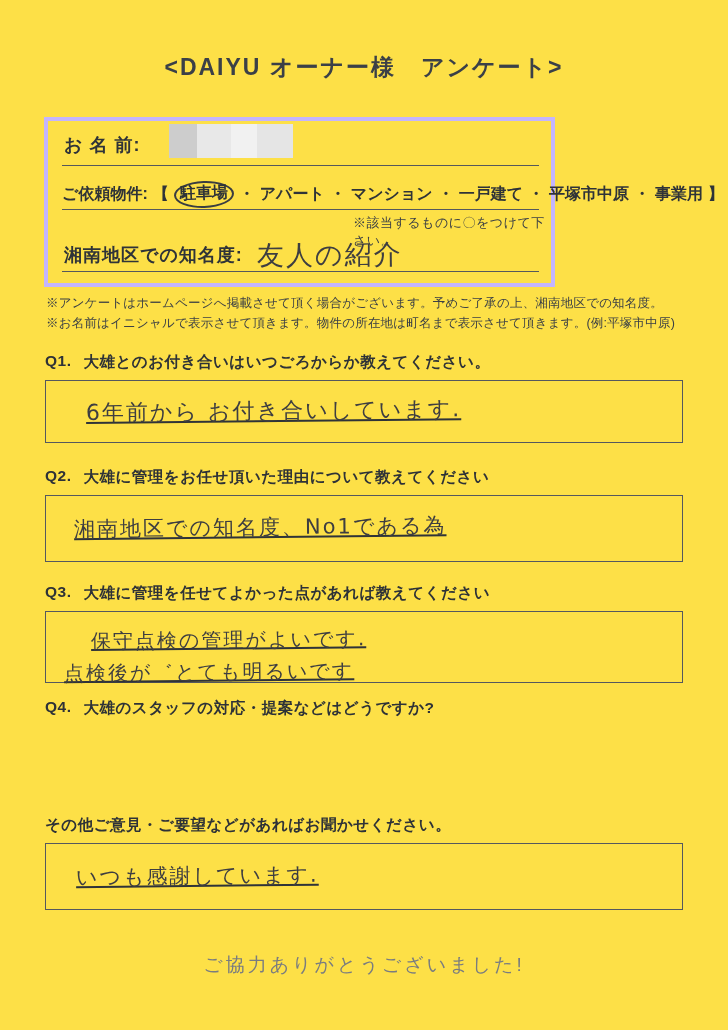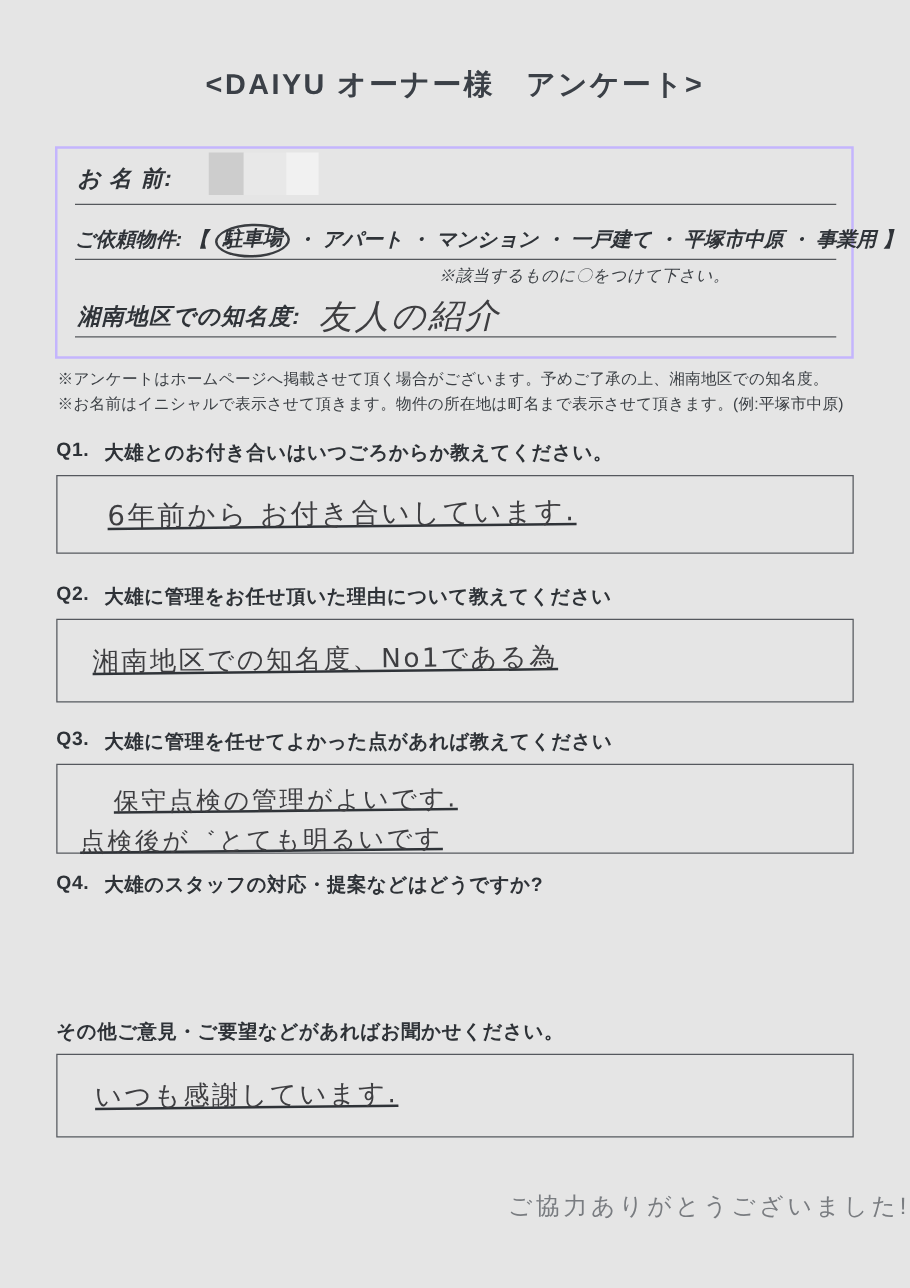--- a/index.html
+++ b/index.html
@@ -6,41 +6,40 @@
   html,body { width:728px; }
   body {
     font-family:"Liberation Sans", sans-serif;
     background:#ffffff;
     color:#2f3338;
   }
   .page {
     position:relative;
     width:728px;
     height:1030px;
-    background:#e5e5e5;
+    background:#fde047;
     overflow:hidden;
   }
   
   .doc-title {
     position:absolute;
     top:52px; left:0; width:100%;
     text-align:center;
     font-size:23px;
     font-weight:bold;
     letter-spacing:2px;
     color:#3b4047;
   }
   
   .info-box {
     position:absolute;
     left:44px; top:117px;
-    width:639px; height:170px;
-    border:2px solid #c4b5fd;
+    width:511px; height:170px;
+    border:4px solid #c4b5fd;
     background:transparent;
-    font-style:italic;
   }
   .info-row-label {
     font-weight:bold;
     color:#2f3338;
   }
   .name-row {
     position:absolute; left:16px; top:12px;
     font-size:18px; letter-spacing:1px;
     display:flex; align-items:flex-start;
   }
@@ -123,21 +122,21 @@
   .q3 .hw { font-size:20px; line-height:32px; }
   .q3 .hw.line1 { margin-left:45px; margin-top:0px; }
   .q3 .hw.line2 { margin-left:18px; }
   .q4 .hw.q4line { font-size:19px; margin-left:32px; margin-top:2px; }
   .q4 .hw.q4correction { font-size:21px; margin-left:210px; margin-top:-1px; }
   .q5 .hw { font-size:21px; margin-left:30px; margin-top:6px; }
   .struck { text-decoration:line-through; text-decoration-thickness:2px; margin:0 2px; }
   
   .doc-footer {
     position:absolute; top:952px; left:0; width:100%;
-    text-align:right;
+    text-align:center;
     font-size:19px; letter-spacing:3px;
     color:#797c80;
   }
 </style>
 </head>
 <body>
 
 <div class="page">
 
   <div class="doc-title">&lt;DAIYU オーナー様　アンケート&gt;</div>

